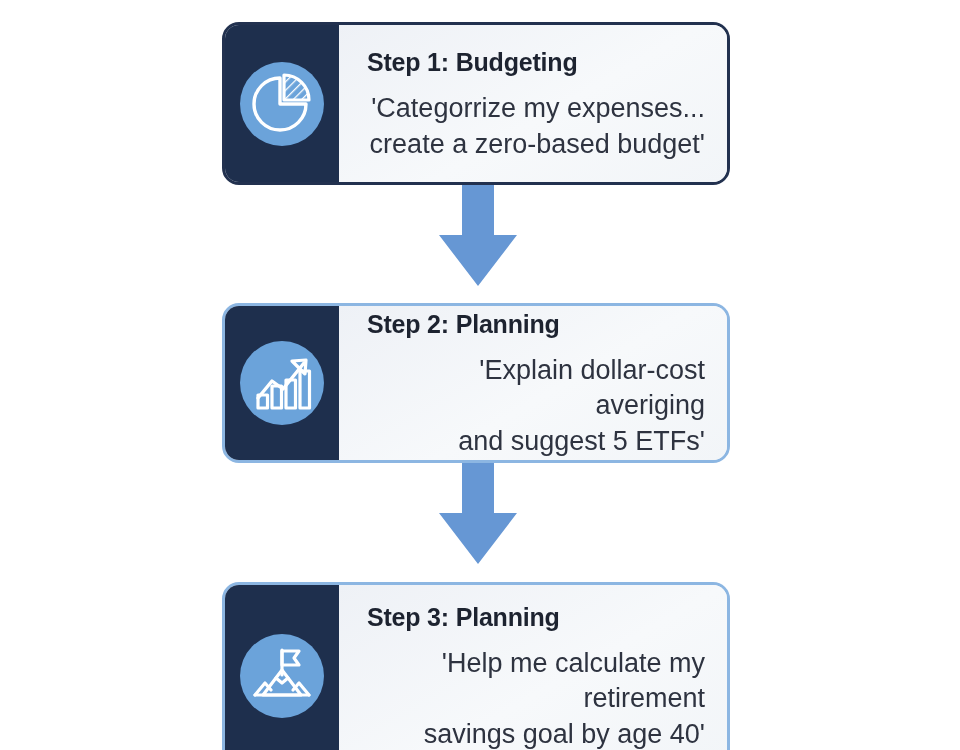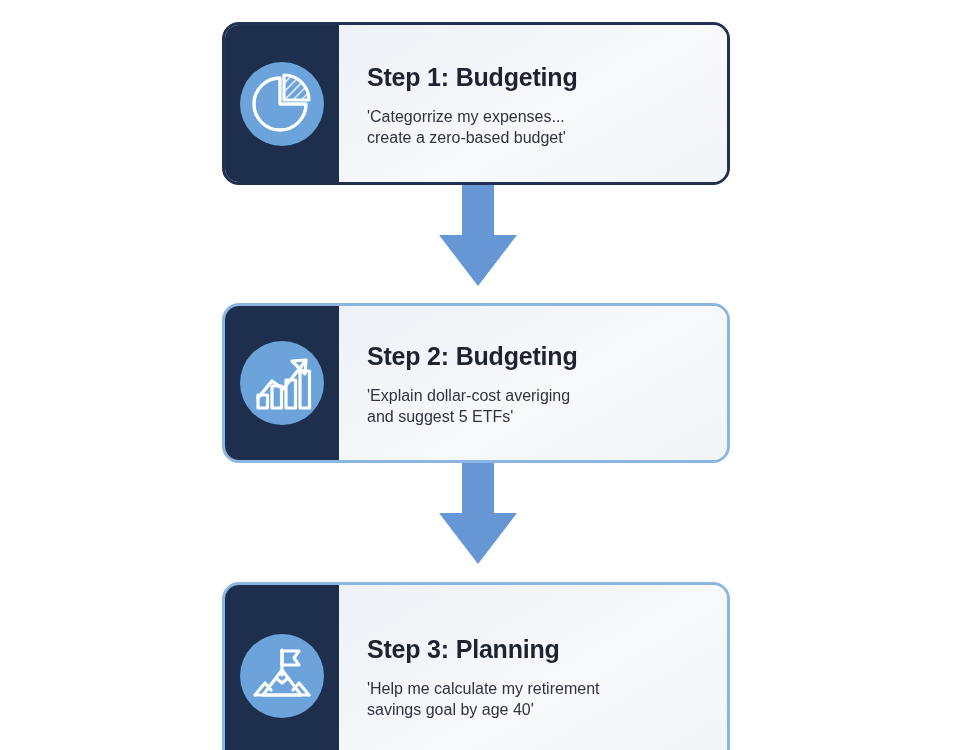--- a/index.html
+++ b/index.html
@@ -72,25 +72,26 @@
   }
   .step-title {
     font-size: 25px;
     font-weight: bold;
     color: #1d2330;
     letter-spacing: -0.2px;
     margin: 0 0 14px 0;
     line-height: 1.15;
   }
   .step-prompt {
-    font-size: 16px;
+    font-size: 27px;
     color: #2e3340;
     line-height: 1.33;
     margin: 0;
     white-space: pre-line;
+    text-align: right;
   }
 
   
   .arrow {
     position: absolute;
     left: 436px;
     width: 84px;
     height: 104px;
   }
   .arrow svg {
@@ -149,21 +150,21 @@
             <rect x="34" y="27" width="9.5" height="28"></rect>
             <rect x="48" y="18" width="9.5" height="37"></rect>
           </g>
 
           <polyline points="6,45 20,28 31,36 52,10" fill="none" stroke="#ffffff" stroke-width="3.4" stroke-linecap="round" stroke-linejoin="round"></polyline>
           <path d="M 40 8 L 54 7 L 53 21 Z" fill="none" stroke="#ffffff" stroke-width="3.2" stroke-linejoin="round"></path>
         </svg>
       </div>
     </div>
     <div class="text-panel">
-      <div class="step-title">Step 2: Budgeting</div>
+      <div class="step-title">Step 2: Planning</div>
       <div class="step-prompt">'Explain dollar-cost averiging
 and suggest 5 ETFs'</div>
     </div>
   </div>
 
   <div class="arrow" id="arrow-2">
     <svg width="84" height="104" viewBox="0 0 84 104" aria-hidden="true">
       <path d="M 26 0 L 58 0 L 58 50 L 81 50 L 42 101 L 3 50 L 26 50 Z" fill="#6697d4"></path>
     </svg>
   </div>

